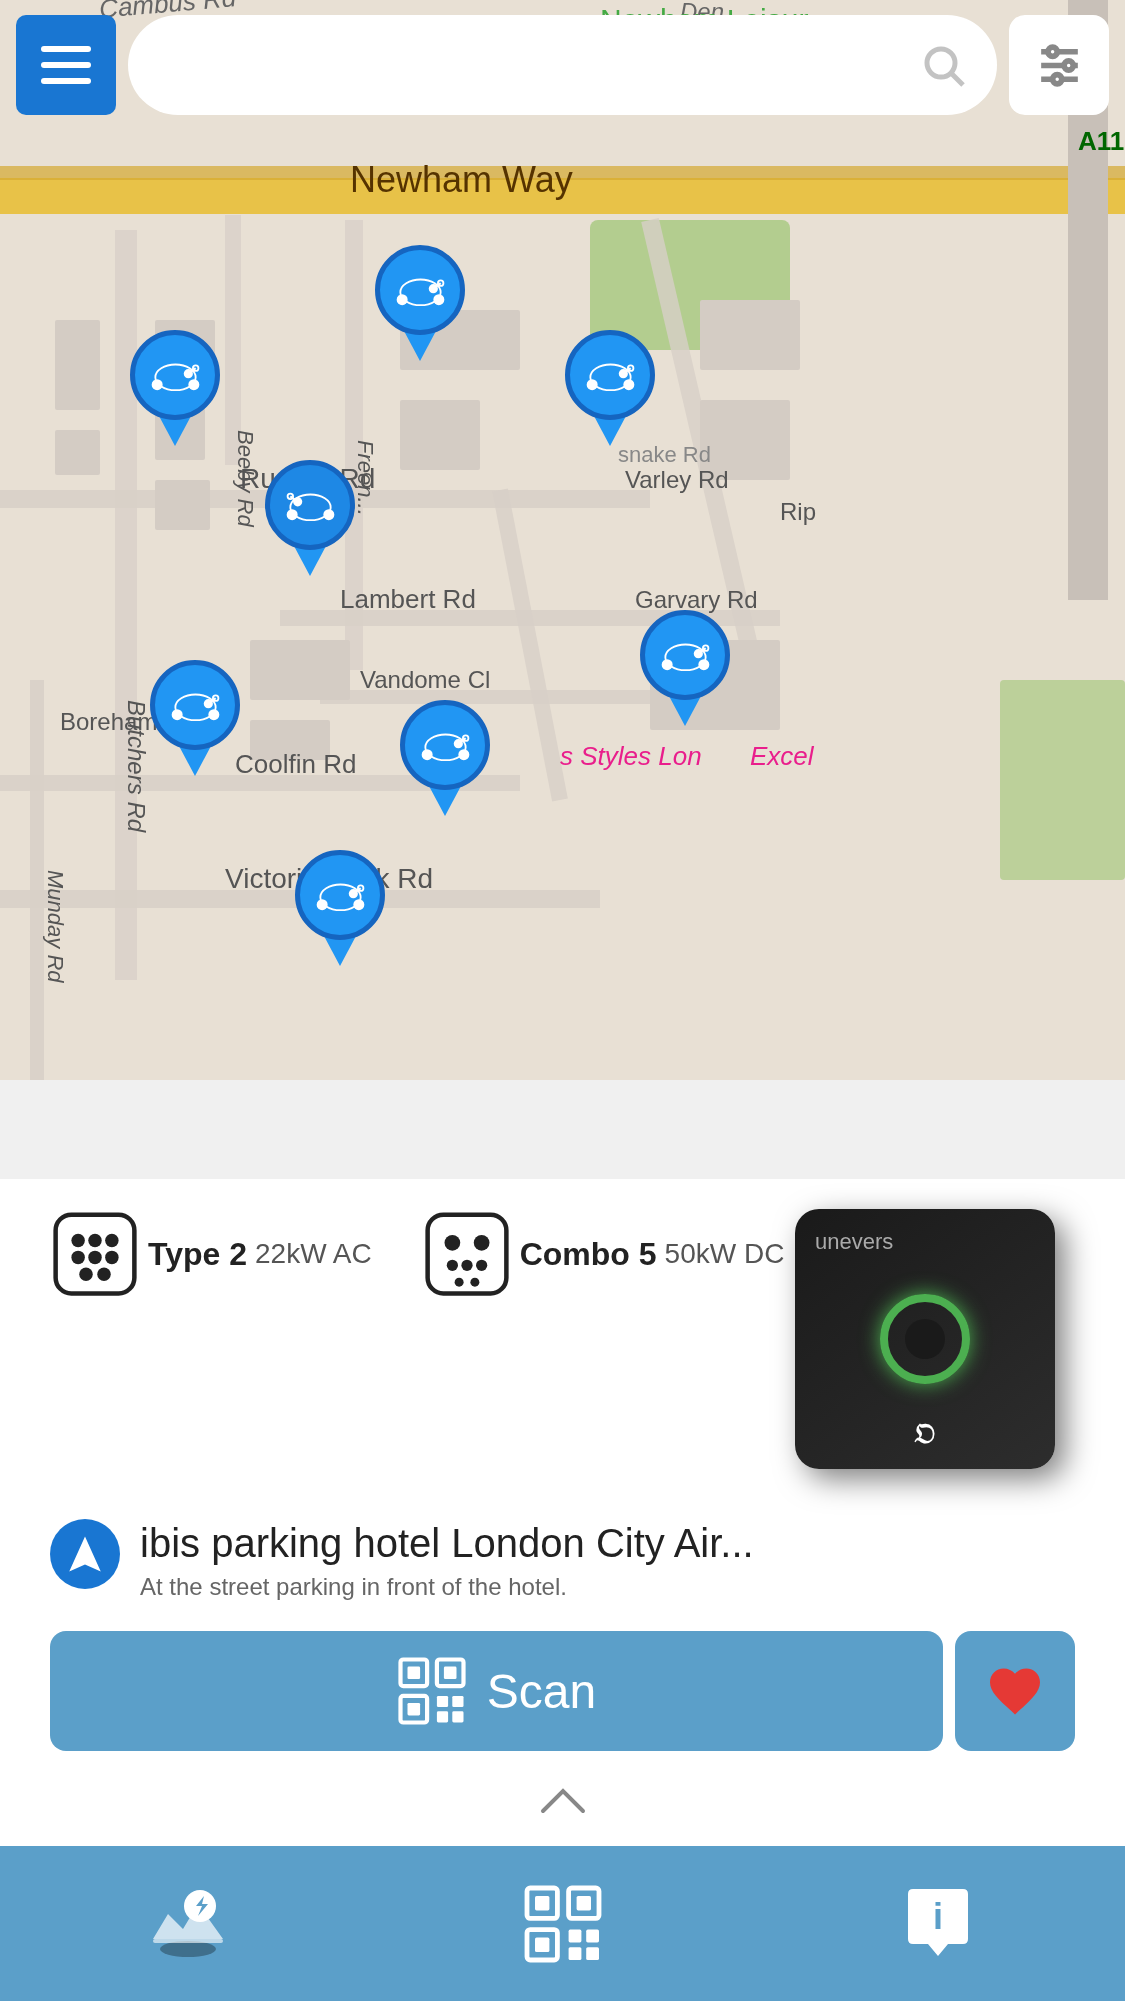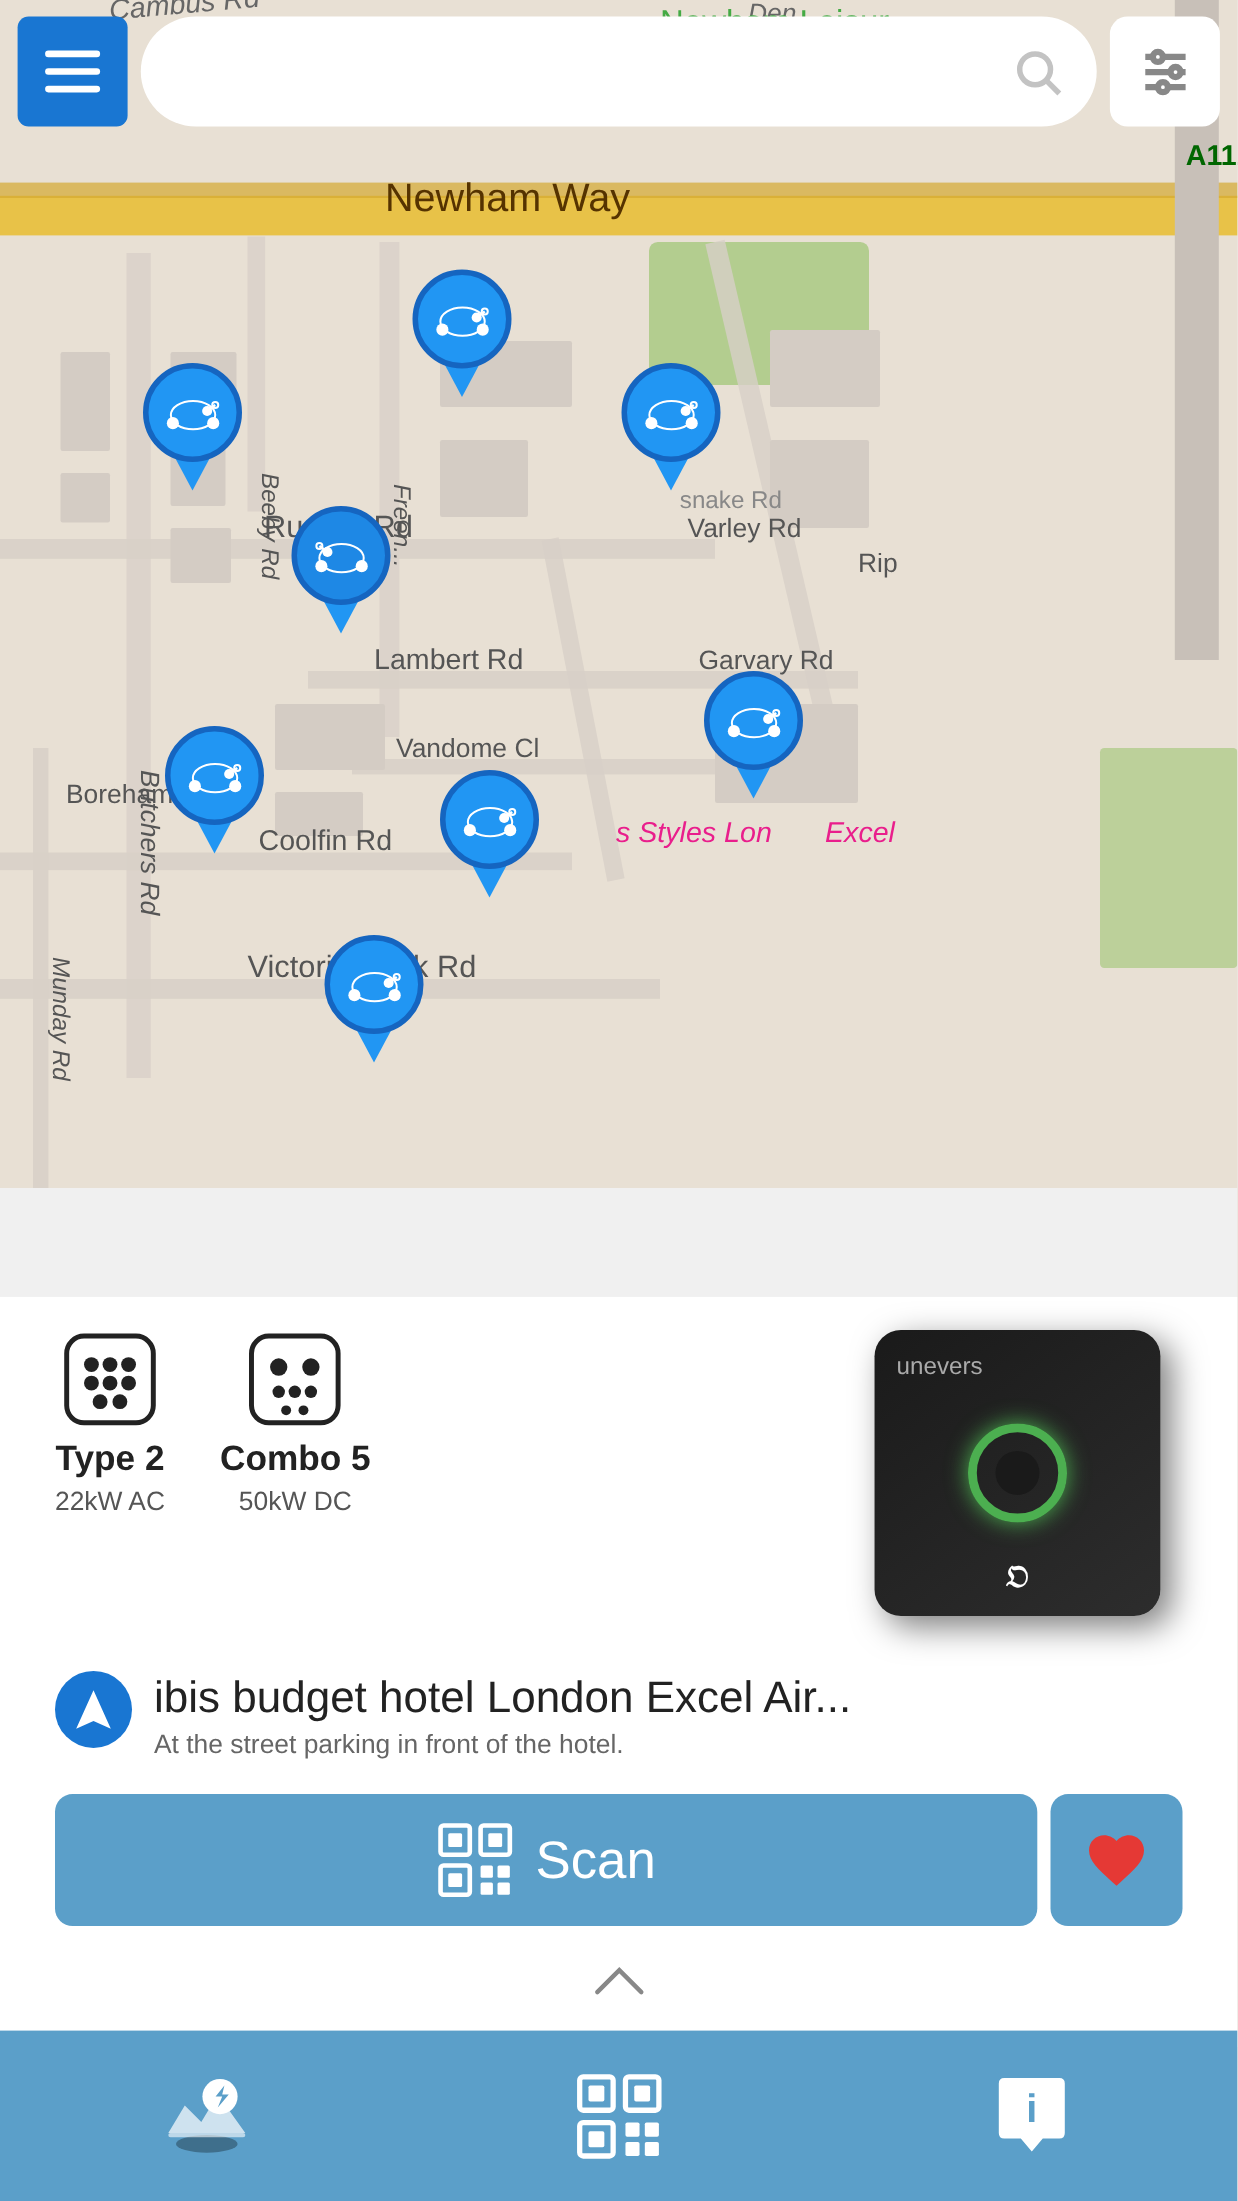--- a/index.html
+++ b/index.html
@@ -157,39 +157,39 @@
     }
 
     #charger-types {
       display: flex;
       gap: 50px;
       align-items: flex-start;
     }
 
     .charger-type {
       display: flex;
-      flex-direction: column;
+      flex-direction: row;
       align-items: center;
       gap: 8px;
     }
 
     .charger-icon {
       width: 90px;
       height: 90px;
     }
 
     .charger-name {
       font-size: 32px;
       font-weight: bold;
       color: #222;
       text-align: center;
     }
 
     .charger-power {
-      font-size: 24px;
+      font-size: 28px;
       color: #555;
       text-align: center;
     }
 
     
     #device-image {
       width: 280px;
       height: 280px;
       position: relative;
       margin-left: 10px;
@@ -622,21 +622,21 @@
     </div>
   </div>
 
   <div id="location-row">
     <div id="location-icon-circle">
       <svg width="42" height="42" viewBox="0 0 24 24" fill="white">
         <path d="M12 2L3 22l9-4 9 4z"></path>
       </svg>
     </div>
     <div id="location-text">
-      <div id="location-name">ibis budget hotel London Excel Air...</div>
+      <div id="location-name">ibis parking hotel London City Air...</div>
       <div id="location-desc">At the street parking in front of the hotel.</div>
     </div>
   </div>
 
   <div id="action-buttons">
     <button id="scan-button">
 
       <svg width="70" height="70" viewBox="0 0 100 100" fill="white">
 
         <rect x="5" y="5" width="38" height="38" rx="4" fill="none" stroke="white" stroke-width="6"></rect>

